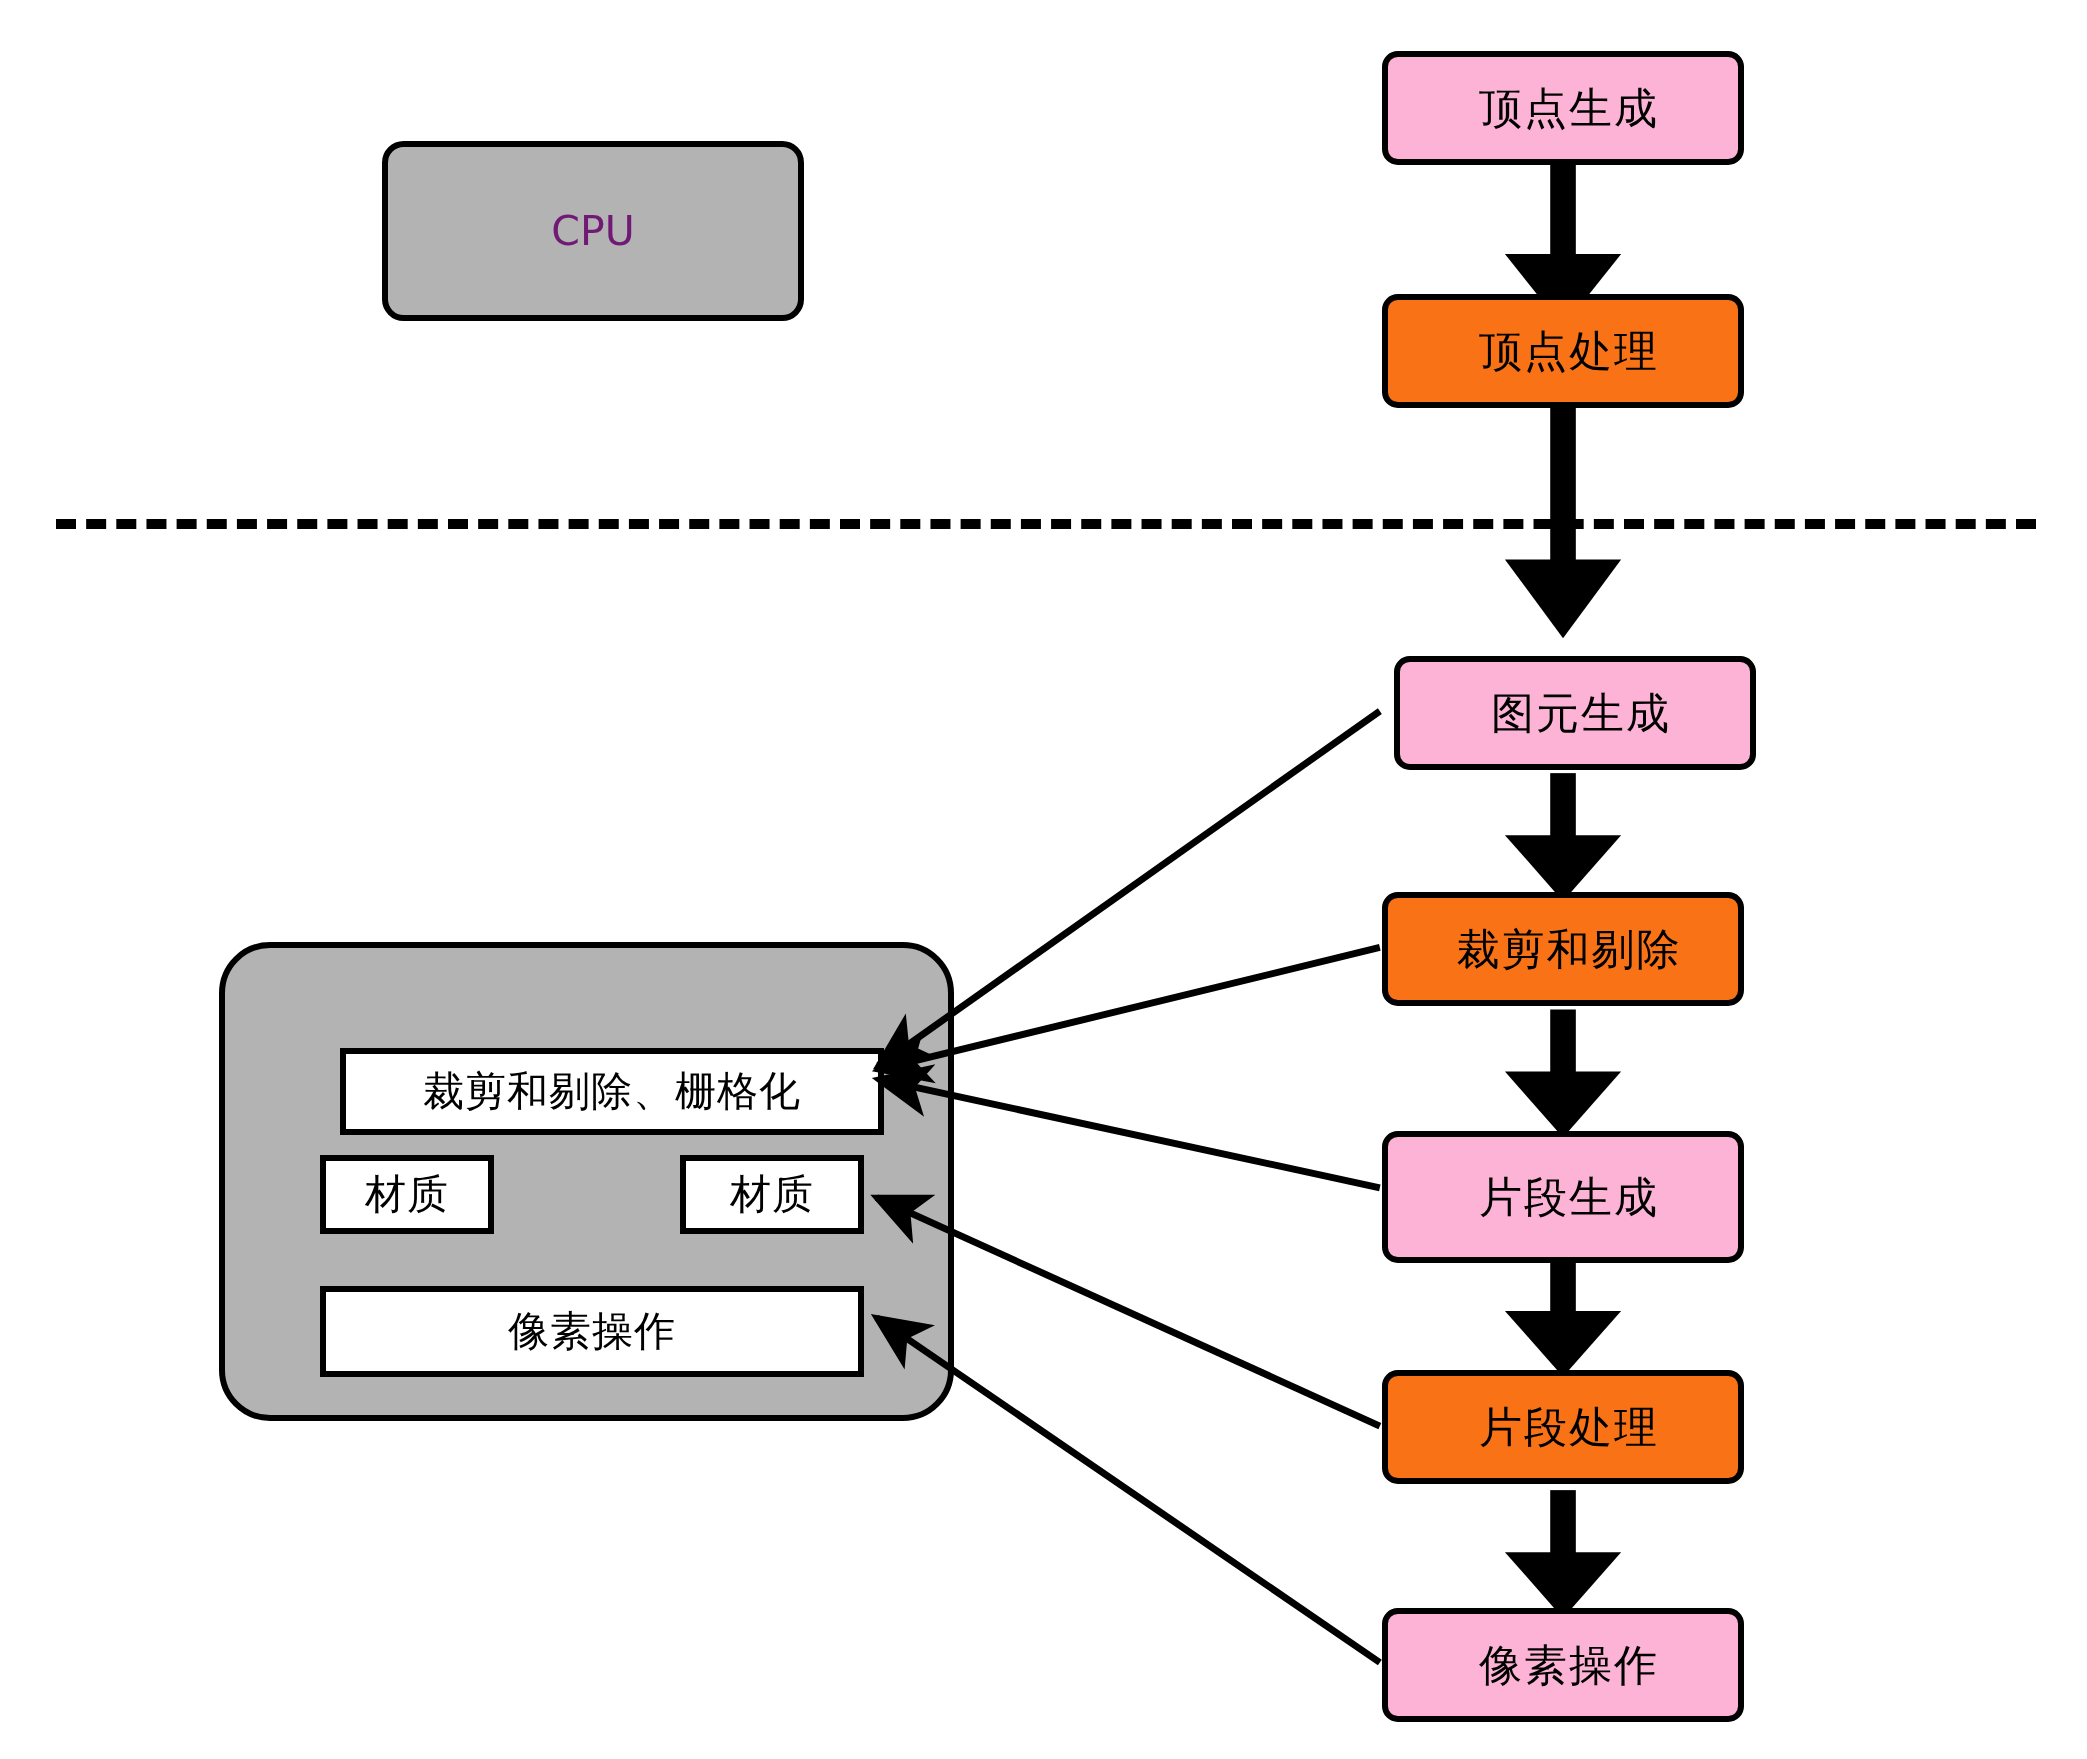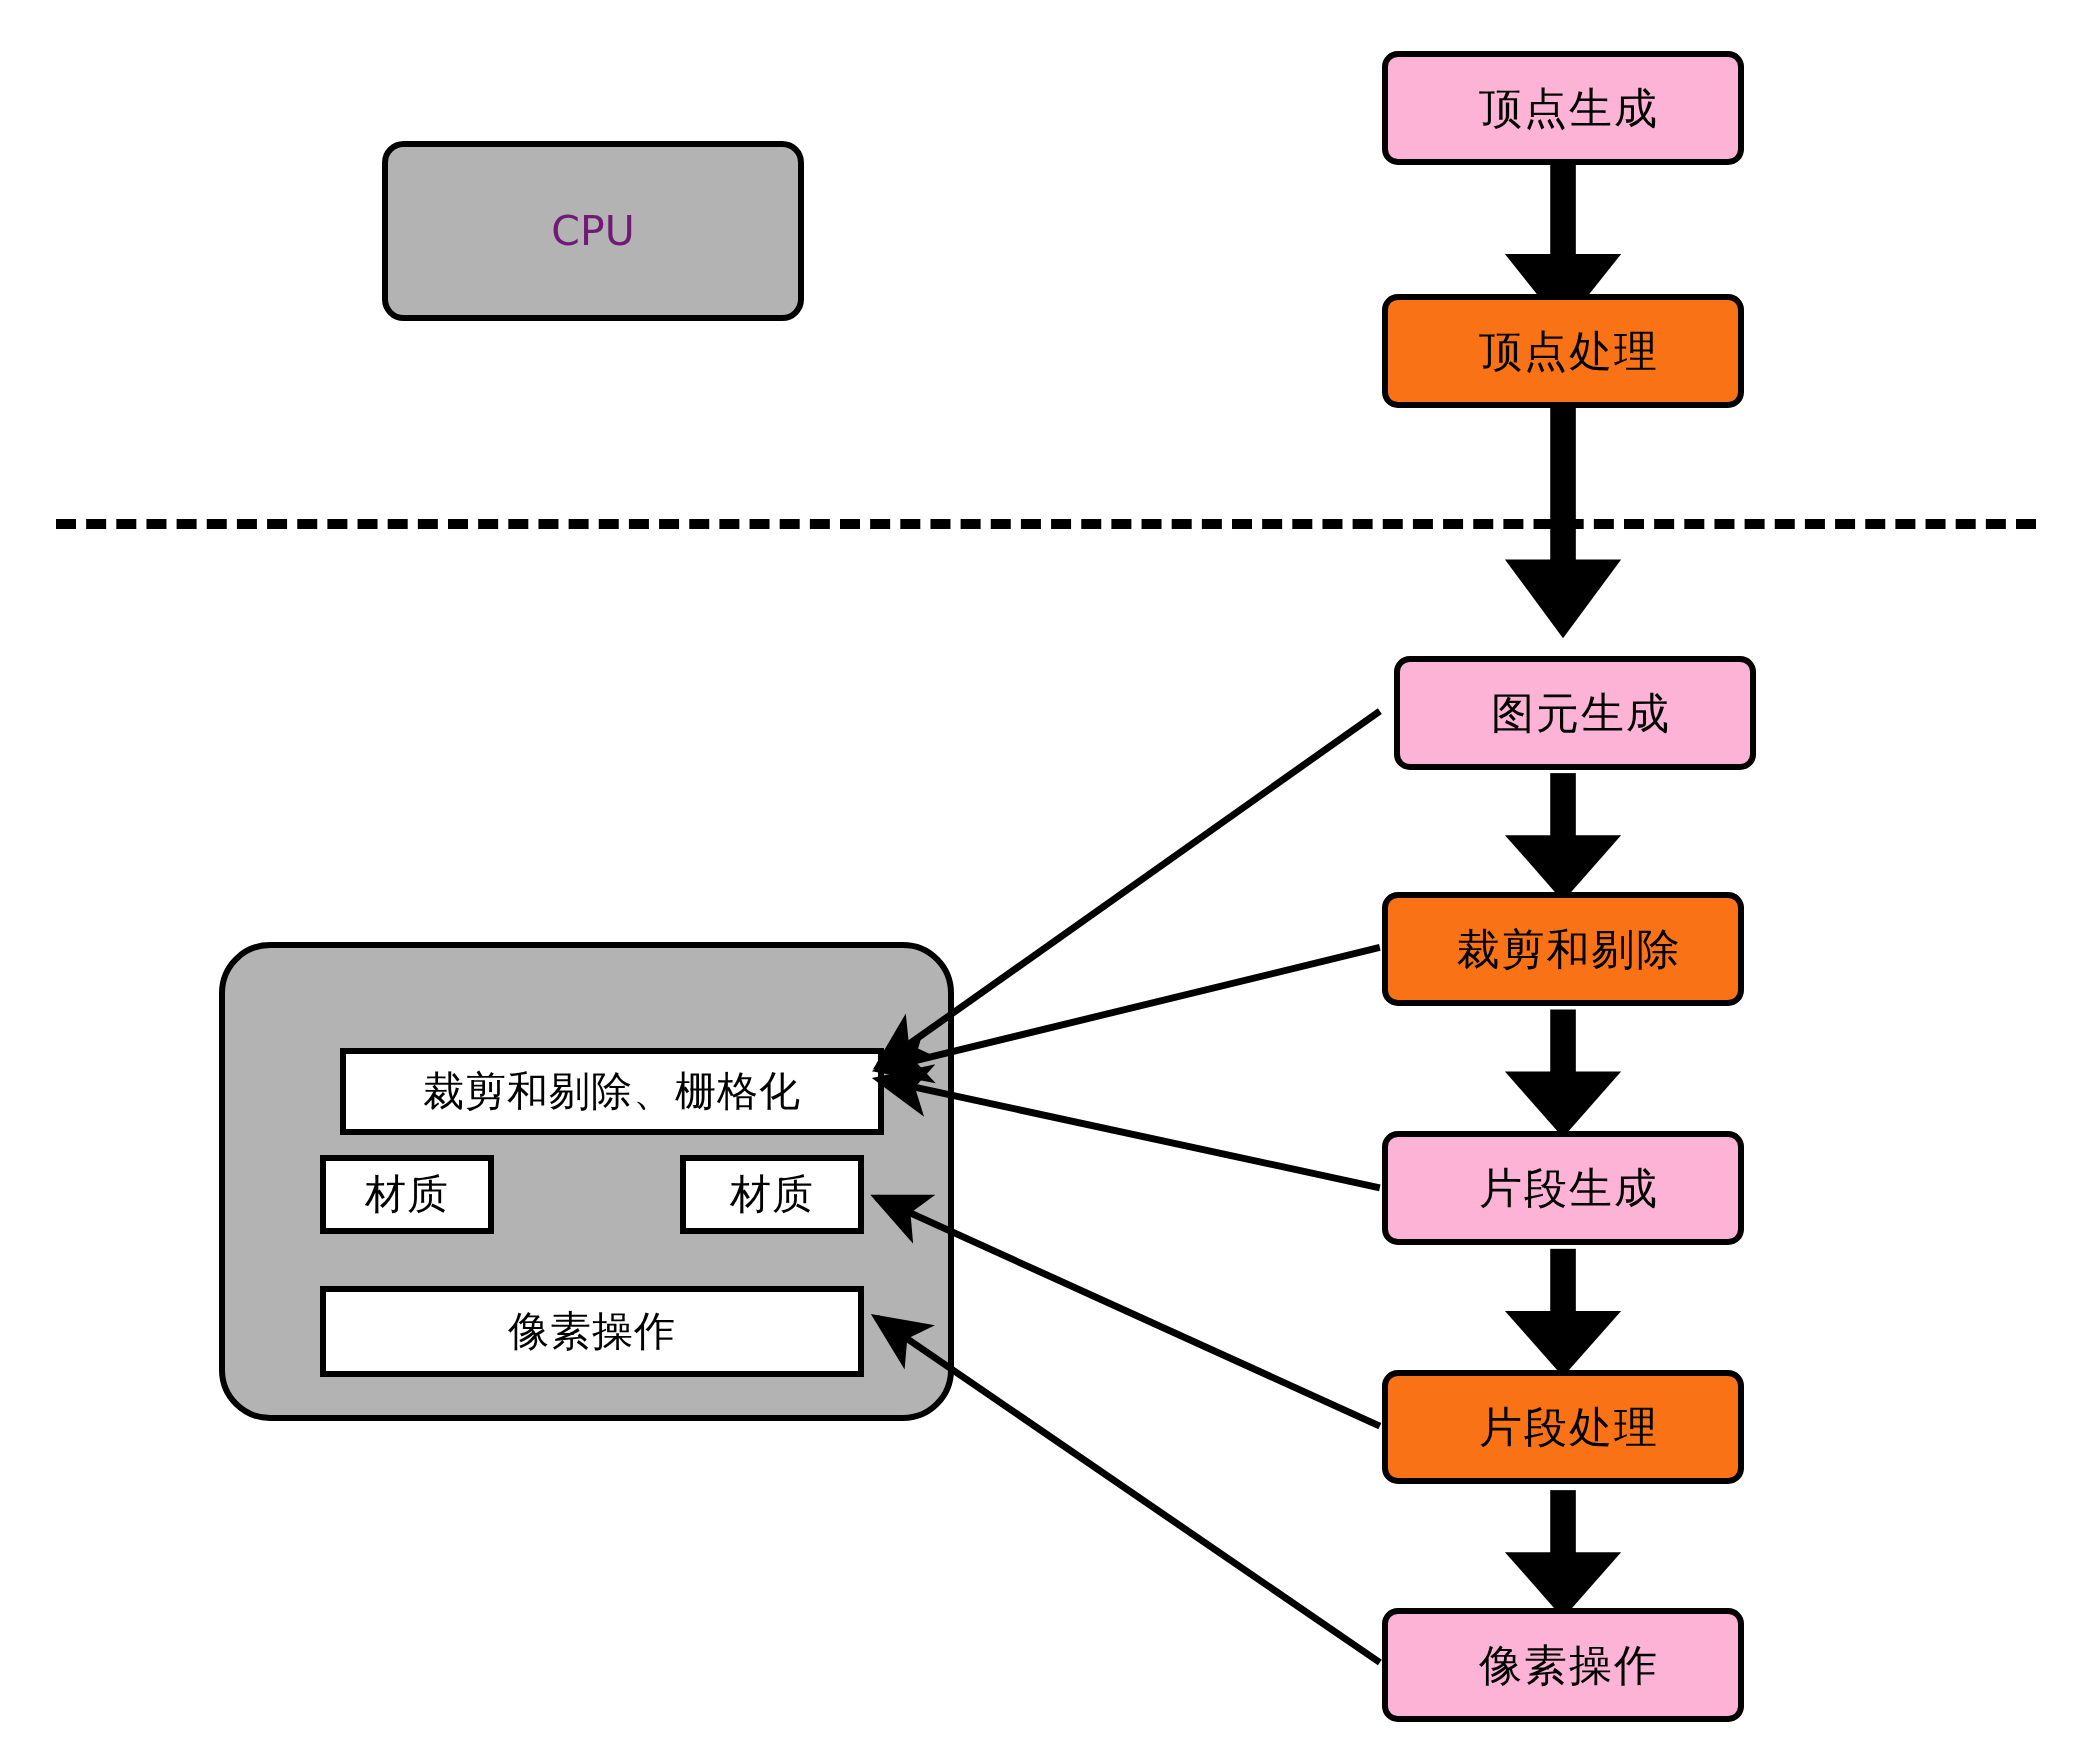--- a/index.html
+++ b/index.html
@@ -188,21 +188,21 @@
   </div>
 
   <div class="node pink" style="left:1382px; top:656px; width:362px; height:114px;margin-left:12px;">
     <span>图元生成</span>
   </div>
 
   <div class="node teal" style="left:1382px; top:892px; width:362px; height:114px;">
     <span>裁剪和剔除</span>
   </div>
 
-  <div class="node pink" style="left:1382px; top:1131px; width:362px; height:114px;text-align:right;">
+  <div class="node pink" style="left:1382px; top:1131px; width:362px; height:132px;text-align:right;">
     <span>片段生成</span>
   </div>
 
   <div class="node teal" style="left:1382px; top:1370px; width:362px; height:114px;text-align:right;">
     <span>片段处理</span>
   </div>
 
   <div class="node pink" style="left:1382px; top:1608px; width:362px; height:114px;">
     <span>像素操作</span>
   </div>

